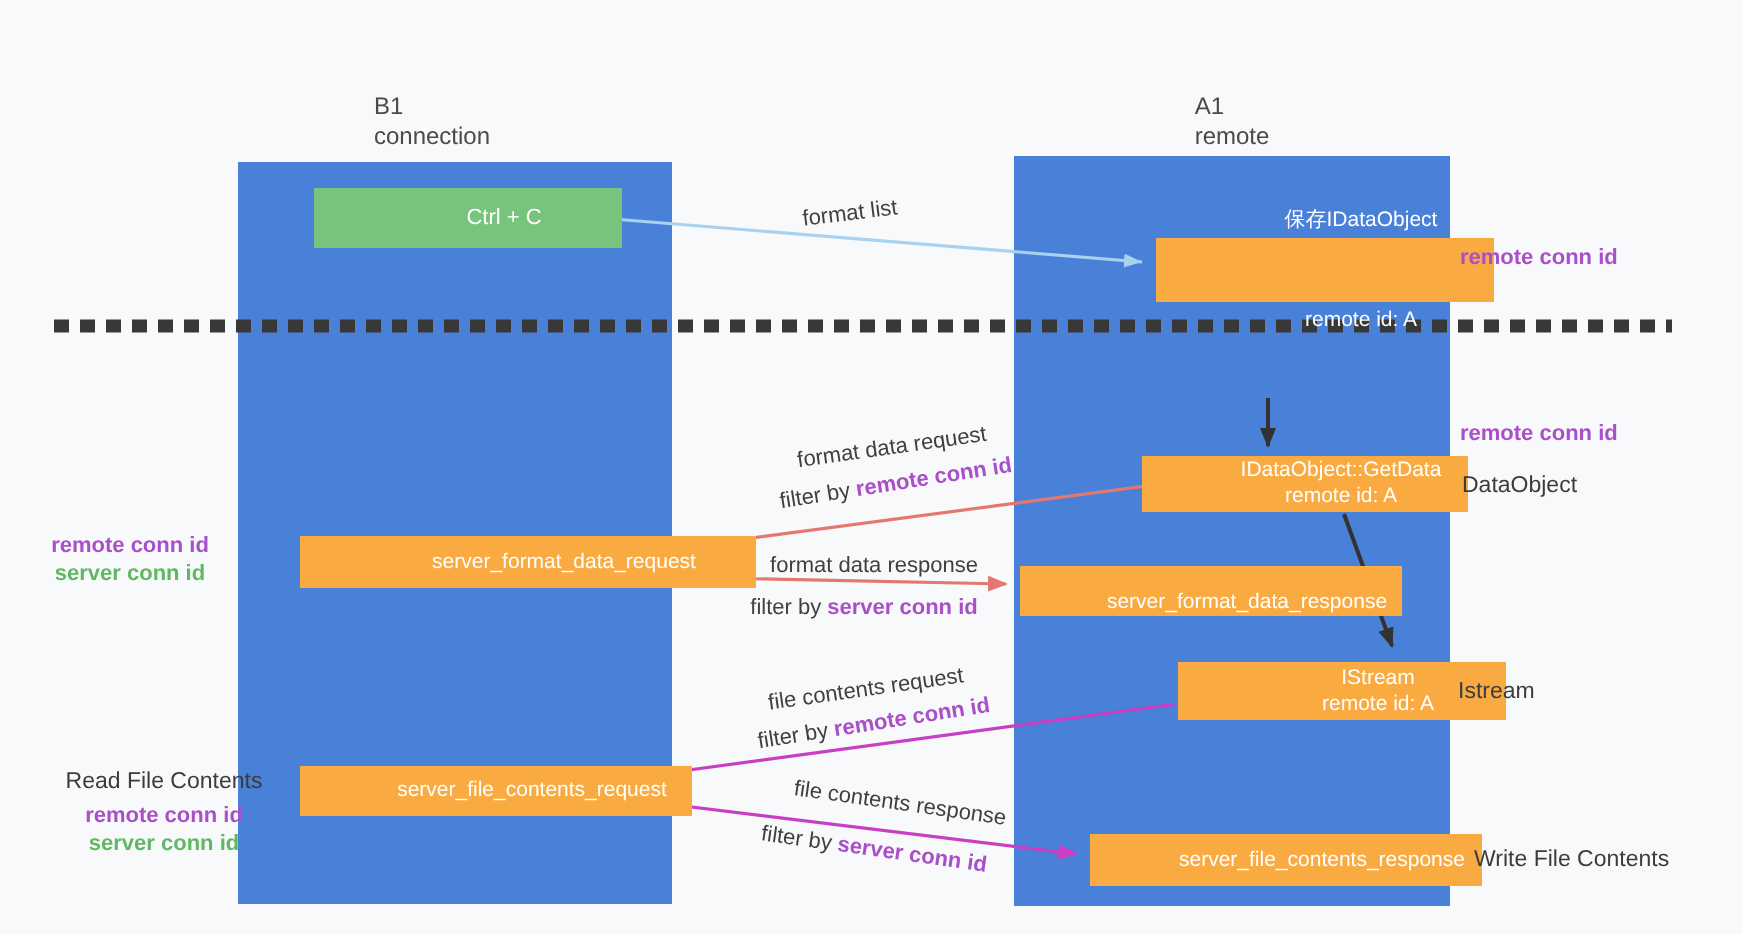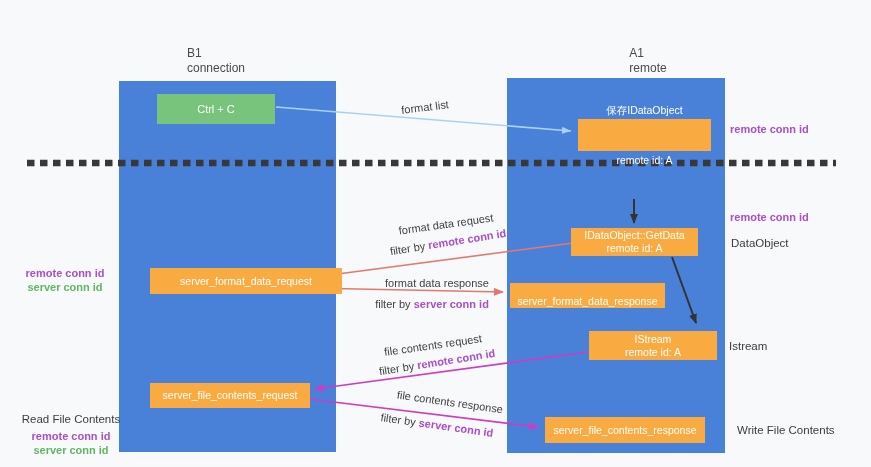--- a/index.html
+++ b/index.html
@@ -9,42 +9,42 @@
     text-align:center; font-size:15px; line-height:19px; color:#383838; z-index:5; white-space:nowrap; }
 
   .col-header { position:absolute; transform:translateX(-50%); text-align:left;
     font-size:12px; line-height:15px; color:#4a4a4a; z-index:5; white-space:nowrap; }
 
   .col { position:absolute; background:#4a81d8; z-index:1; }
 
   svg.overlay { position:absolute; left:0; top:0; z-index:2; }
 
   .node { position:absolute; display:flex; flex-direction:column; align-items:center;
-    justify-content:center; color:#ffffff; text-align:center; z-index:3; white-space:nowrap; }
+    justify-content:center; color:#ffffff; text-align:center; z-index:3; white-space:nowrap;padding-left:36px; }
   .node.green { background:#79c47c; font-size:11px; }
   .node.orange { background:#f9ab42; font-size:10.5px; line-height:13px; }
 
   .lbl { position:absolute; z-index:4; white-space:nowrap; }
   .edge-lbl { transform-origin:center; font-size:11px; color:#3f3f3f; }
   .purple { color:#a94fc8; font-weight:bold; }
   .greenlbl { color:#5fb862; font-weight:bold; }
   .side-note { font-size:11.5px; color:#3c3c3c; }
   .side-block { text-align:center; font-size:11px; line-height:14px; transform:translateX(-50%); }
 </style>
 </head>
 <body>
 
 <div class="canvas">
 
 
   <div class="col-header" style="left:216px; top:46px;">
     <div>B1</div>
     <div>connection</div>
   </div>
-  <div class="col-header" style="left:616px; top:46px;margin-left:32px;">
+  <div class="col-header" style="left:616px; top:46px;">
     <div>A1</div>
     <div>remote</div>
   </div>
 
   <div class="col" style="left:119px; top:81px; width:217px; height:371px;"></div>
   <div class="col" style="left:507px; top:78px; width:218px; height:375px;"></div>
 
   <svg class="overlay" width="871" height="467">
     <defs>
       <marker id="mBlue" markerUnits="userSpaceOnUse" markerWidth="11" markerHeight="9" refX="9" refY="3.5" orient="auto">
@@ -148,19 +148,19 @@
 
   <div class="lbl side-note" style="left:729px; top:340px;">Istream</div>
 
   <div class="lbl side-note" style="left:737px; top:424px;">Write File Contents</div>
 
   <div class="lbl side-block" style="left:65px; top:266px;">
     <div class="purple">remote conn id</div>
     <div class="greenlbl">server conn id</div>
   </div>
 
-  <div class="lbl side-block" style="left:71px; top:384px;margin-top:28px;">
+  <div class="lbl side-block" style="left:82px; top:384px;">
     <div class="side-note" style="margin-bottom:3px;">Read File Contents</div>
     <div class="purple">remote conn id</div>
     <div class="greenlbl">server conn id</div>
   </div>
 
 </div>
 
 </body></html>

